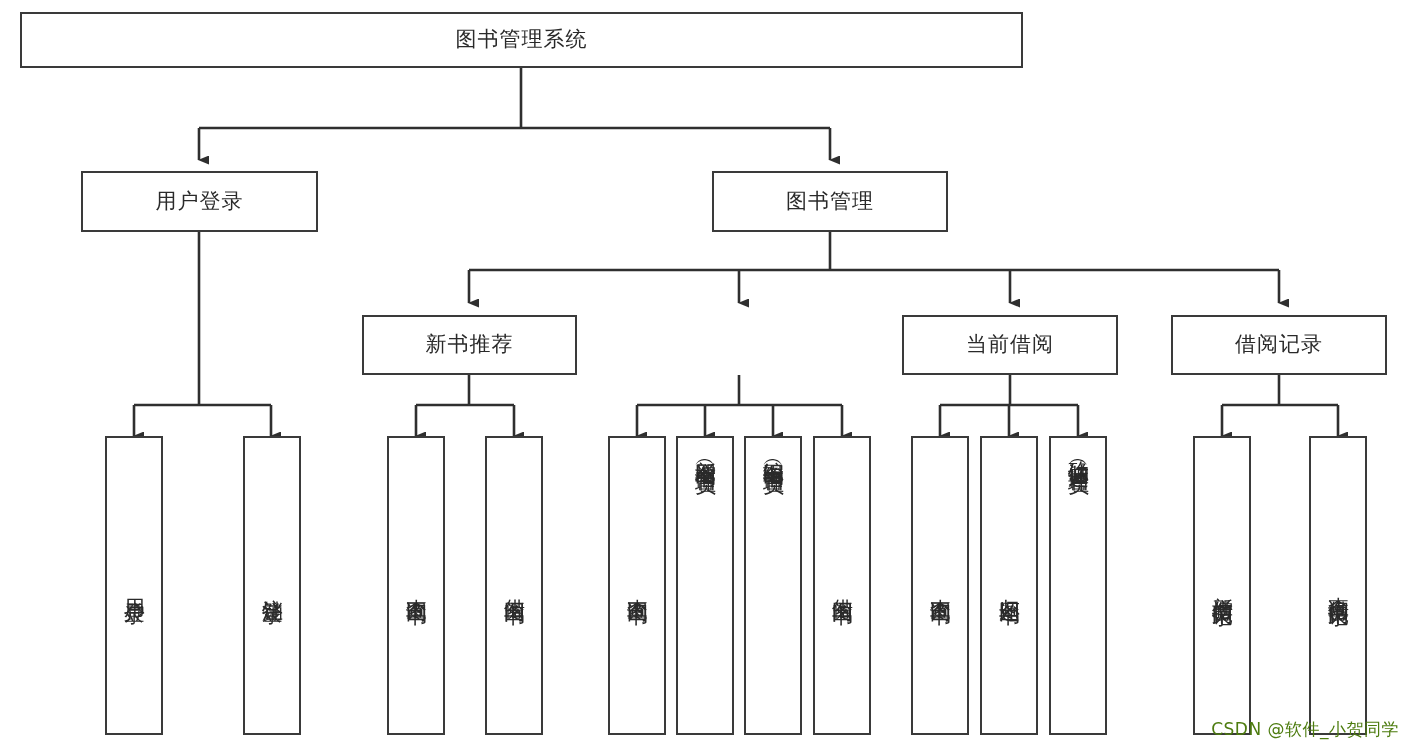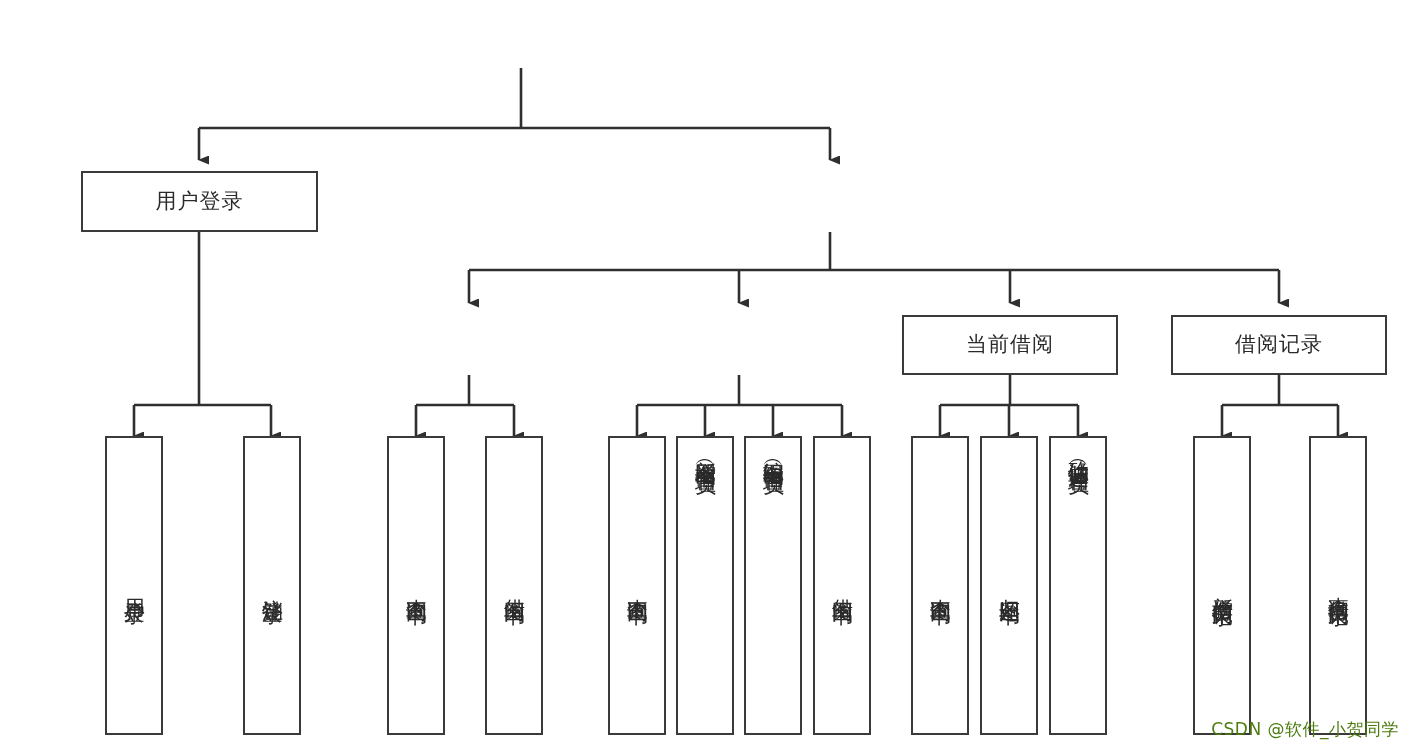--- a/index.html
+++ b/index.html
@@ -120,26 +120,35 @@
       <path d="M 1009 405 L 1009 436" marker-end="url(#arrow)"></path>
       <path d="M 1078 405 L 1078 436" marker-end="url(#arrow)"></path>
 
       <path d="M 1279 375 L 1279 405"></path>
       <path d="M 1222 405 L 1338 405"></path>
       <path d="M 1222 405 L 1222 436" marker-end="url(#arrow)"></path>
       <path d="M 1338 405 L 1338 436" marker-end="url(#arrow)"></path>
     </g>
   </svg>
 
+  <div class="node node-h" style="left:20px; top:12px; width:1003px; height:56px;">
+    <span class="label">图书管理系统</span>
+  </div>
 
   <div class="node node-h" style="left:81px; top:171px; width:237px; height:61px;">
     <span class="label">用户登录</span>
   </div>
 
-
+  <div class="node node-h" style="left:712px; top:171px; width:236px; height:61px;">
+    <span class="label">图书管理</span>
+  </div>
+
+  <div class="node node-h" style="left:362px; top:315px; width:215px; height:60px;">
+    <span class="label">新书推荐</span>
+  </div>
 
 
   <div class="node node-h" style="left:1171px; top:315px; width:216px; height:60px;">
     <span class="label">借阅记录</span>
   </div>
 
   <div class="node node-h" style="left:902px; top:315px; width:216px; height:60px;">
     <span class="label">当前借阅</span>
   </div>
 

